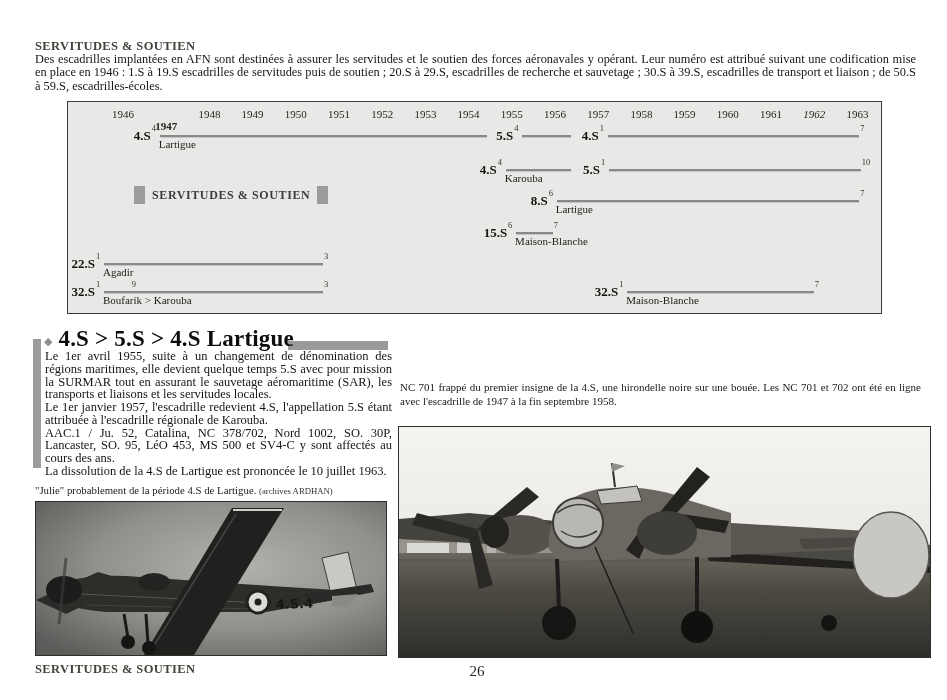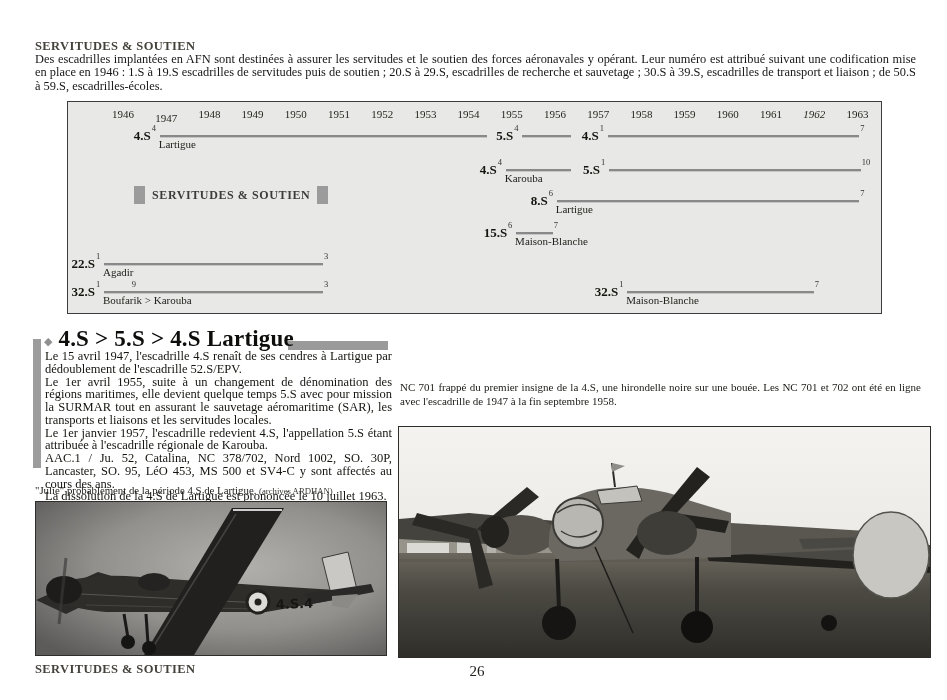--- a/index.html
+++ b/index.html
@@ -60,21 +60,21 @@
   <div class="doc-title">SERVITUDES &amp; SOUTIEN</div>
   <p class="intro">Des escadrilles implantées en AFN sont destinées à assurer les servitudes et le soutien des forces aéronavales y opérant. Leur numéro est attribué suivant une codification mise en place en 1946 : 1.S à 19.S escadrilles de servitudes puis de soutien ; 20.S à 29.S, escadrilles de recherche et sauvetage ; 30.S à 39.S, escadrilles de transport et liaison ; de 50.S à 59.S, escadrilles-écoles.</p>
 
   <div class="chart">
     <div class="tl-legend" style="left:66px;top:84px;">
       <span class="tl-legend-block"></span>
       <span class="tl-legend-text">SERVITUDES &amp; SOUTIEN</span>
       <span class="tl-legend-block"></span>
     </div>
   <div class="tl-year" style="left: 35px; top: 6px;">1946</div>
-      <div class="tl-year" style="left: 78.2px; top: 10px;">1947</div>
+      <div class="tl-year" style="left: 78.2px; top: 18px; font-weight: bold;">1947</div>
       <div class="tl-year" style="left: 121.4px; top: 6px;">1948</div>
       <div class="tl-year" style="left: 164.6px; top: 6px;">1949</div>
       <div class="tl-year" style="left: 207.8px; top: 6px;">1950</div>
       <div class="tl-year" style="left: 251px; top: 6px;">1951</div>
       <div class="tl-year" style="left: 294.2px; top: 6px;">1952</div>
       <div class="tl-year" style="left: 337.4px; top: 6px;">1953</div>
       <div class="tl-year" style="left: 380.6px; top: 6px;">1954</div>
       <div class="tl-year" style="left: 423.8px; top: 6px;">1955</div>
       <div class="tl-year" style="left: 467px; top: 6px;">1956</div>
       <div class="tl-year" style="left: 510.2px; top: 6px;">1957</div>
@@ -133,21 +133,20 @@
 
   <span class="heading-underlay"></span>
   <span class="left-rail"></span>
 
   <div class="section-head">
     <span class="diamond">◆</span>
     <h2 class="section-title">4.S &gt; 5.S &gt; 4.S Lartigue</h2>
   </div>
 
   <div class="body-text">
-    <p>Le 15 avril 1947, l'escadrille 4.S renaît de ses cendres à Lartigue par dédoublement de l'escadrille 52.S/EPV.</p>
     <p>Le 1er avril 1955, suite à un changement de dénomination des régions maritimes, elle devient quelque temps 5.S avec pour mission la SURMAR tout en assurant le sauvetage aéromaritime (SAR), les transports et liaisons et les servitudes locales.</p>
     <p>Le 1er janvier 1957, l'escadrille redevient 4.S, l'appellation 5.S étant attribuée à l'escadrille régionale de Karouba.</p>
     <p>AAC.1 / Ju. 52, Catalina, NC 378/702, Nord 1002, SO. 30P, Lancaster, SO. 95, LéO 453, MS 500 et SV4-C y sont affectés au cours des ans.</p>
     <p>La dissolution de la 4.S de Lartigue est prononcée le 10 juillet 1963.</p>
   </div>
 
   <div class="cap-left">
     <span>"Julie" probablement de la période 4.S de Lartigue.</span>
     <span class="credit">(archives ARDHAN)</span>
   </div>

